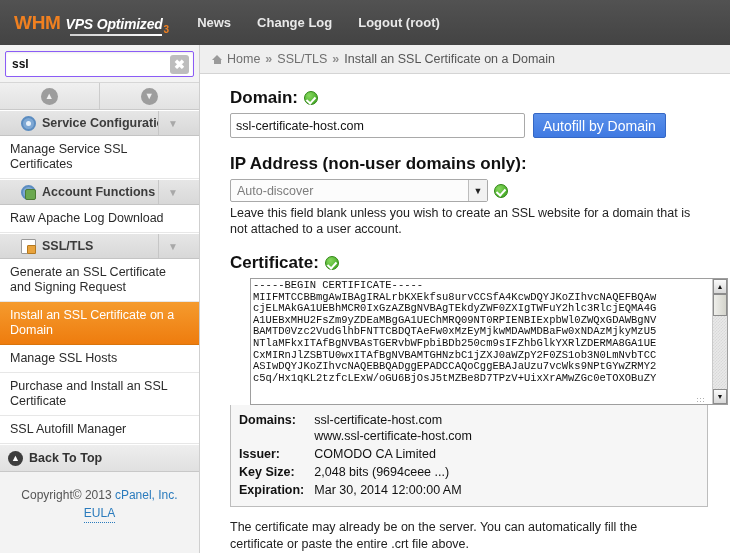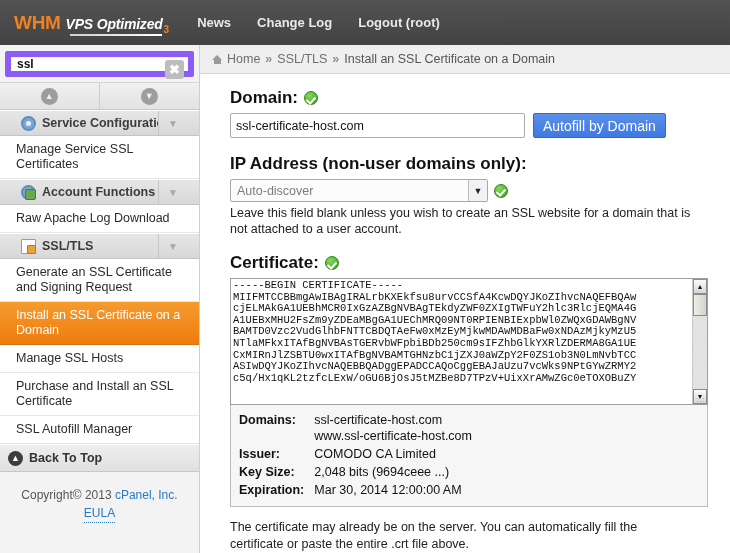--- a/index.html
+++ b/index.html
@@ -86,21 +86,21 @@
     height: 508px;
     overflow: hidden;
   }
   #search-row {
     padding: 6px 5px 5px 5px;
     background: #f3f3f3;
   }
   #search-box {
     position: relative;
     background: #fff;
-    border: 6px solid #8b5cf6;
+    border: 1px solid #8b5cf6;
     border-radius: 2px;
     height: 26px;
     display: flex;
     align-items: center;
     box-shadow: inset 0 1px 2px rgba(0,0,0,0.08);
   }
   #search-input {
     border: 0; outline: 0;
     font-family: "Liberation Sans", sans-serif;
     font-size: 12px;
@@ -219,21 +219,21 @@
     border-left: 1px solid #c6c6c6;
     padding-left: 9px;
     height: 100%;
     display: flex;
     align-items: center;
   }
 
   .nav-item {
     background: #ffffff;
     border-bottom: 1px solid #e7e7e7;
-    padding: 6px 9px 6px 16px;
+    padding: 6px 9px 6px 10px;
     font-size: 12.5px;
     color: #2b2b2b;
     line-height: 15px;
     cursor: pointer;
   }
   .nav-item.active {
     background: #f0871e;
     background: linear-gradient(to bottom, #f59b2e, #ee7c0e);
     color: #ffffff;
     border-bottom: 1px solid #d9740c;
@@ -430,20 +430,21 @@
   }
 
   
   #cert-box {
     position: relative;
     width: 478px;
     height: 127px;
     border: 1px solid #9e9e9e;
     background: #ffffff;
     overflow: hidden;
+    margin-left: 20px;
   }
   #cert-text {
     font-family: "Liberation Mono", monospace;
     font-size: 10.5px;
     line-height: 11.6px;
     color: #111;
     white-space: pre;
     padding: 1px 2px;
     margin: 0;
     overflow: hidden;

